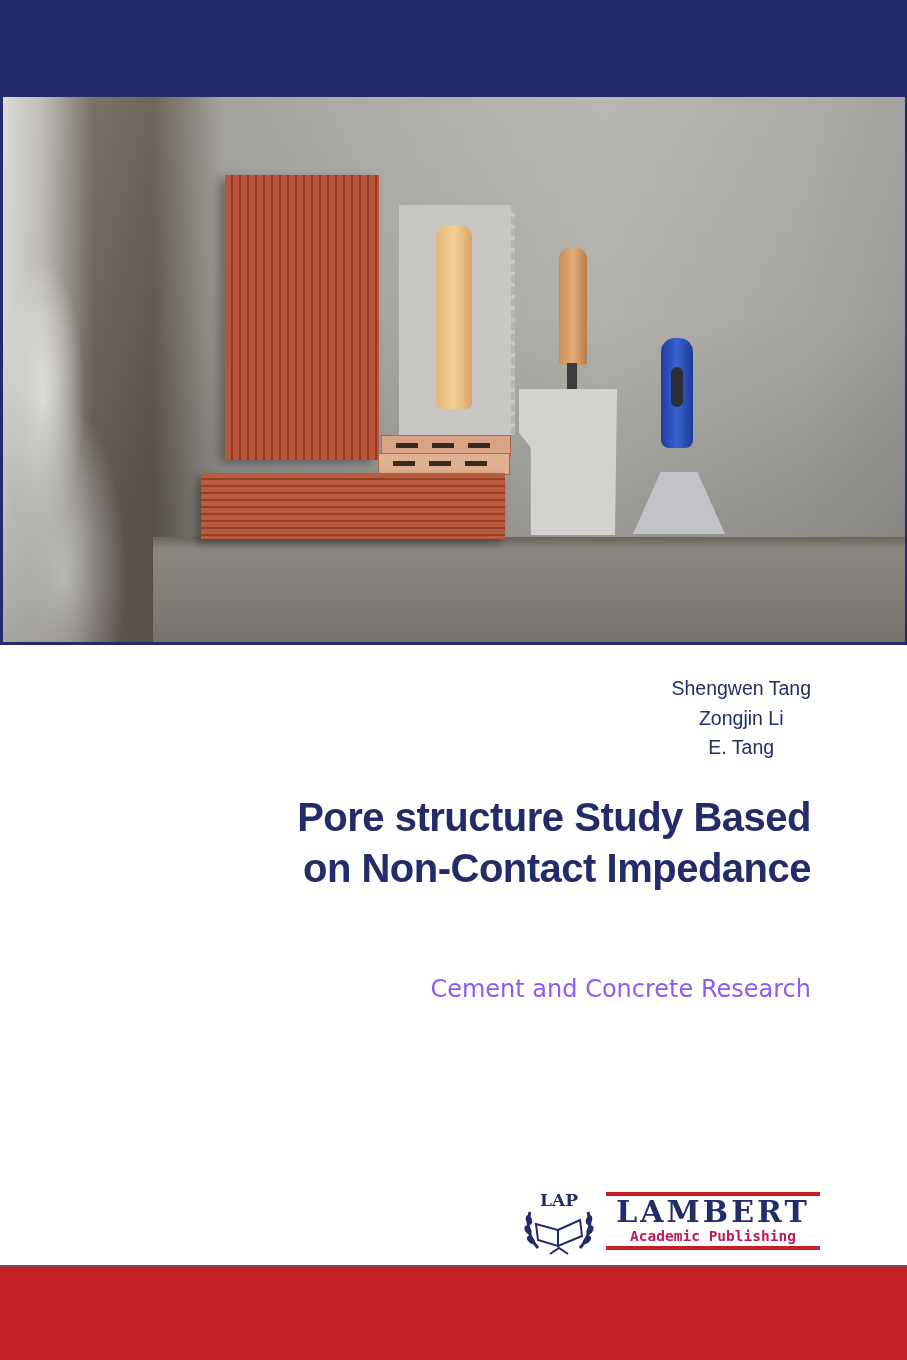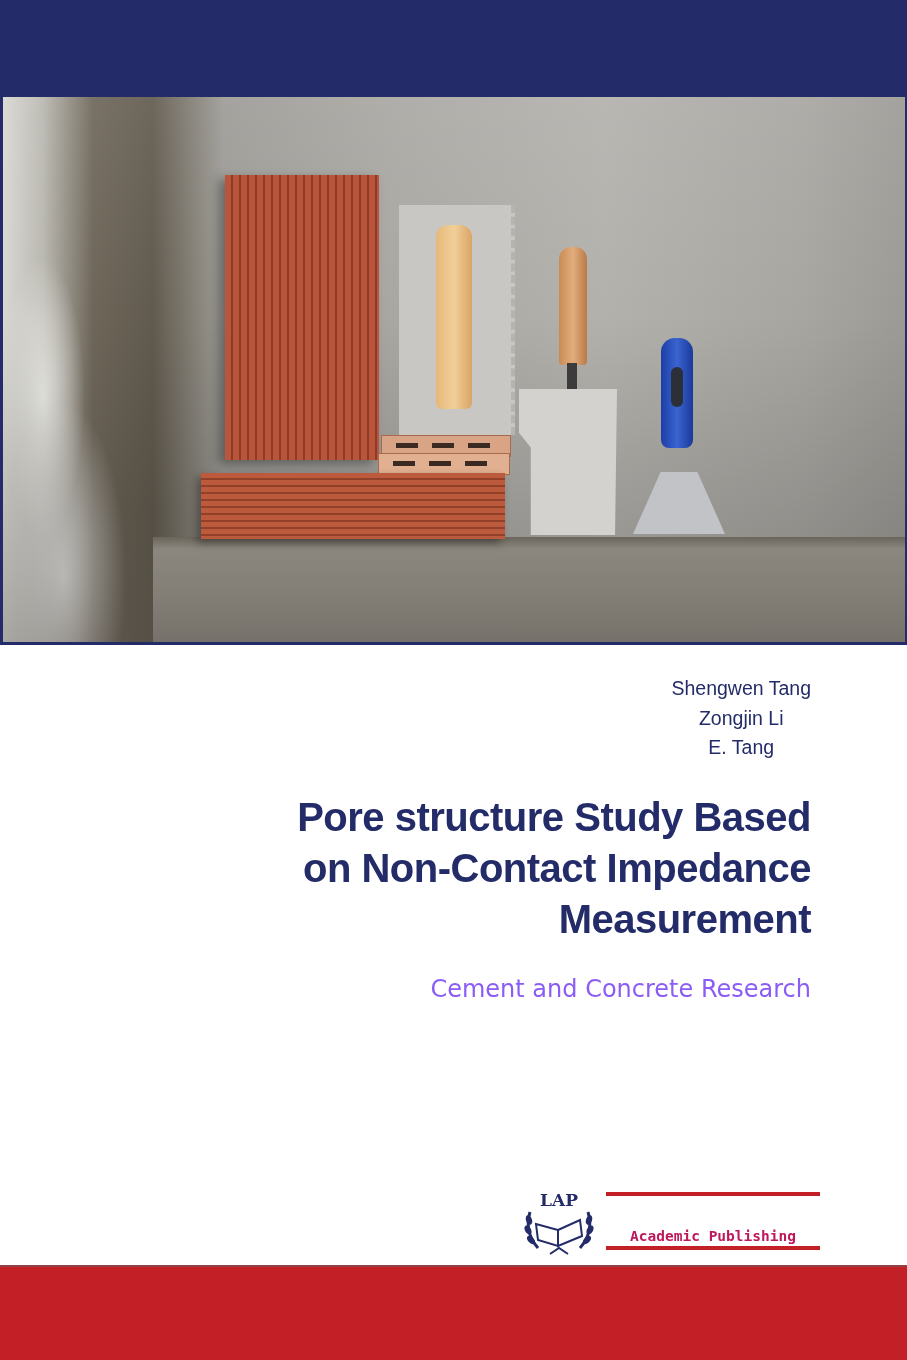--- a/index.html
+++ b/index.html
@@ -85,21 +85,20 @@
 
 <div class="authors">
   <div>Shengwen Tang</div>
   <div>Zongjin Li</div>
   <div>E. Tang</div>
 </div>
 
 <div class="title">
   <div>Pore structure Study Based</div>
   <div>on Non-Contact Impedance</div>
-  <div>Measurement</div>
 </div>
 
 <div class="subtitle">Cement and Concrete Research</div>
 
 <div class="logo">
   <svg class="emblem" viewBox="0 0 78 78">
     <text x="39" y="22" text-anchor="middle" font-family="DejaVu Serif, serif" font-weight="bold" font-size="17" fill="#232c68">LAP</text>
     <path d="M10 28 Q4 48 18 64" stroke="#232c68" stroke-width="3" fill="none"></path>
     <path d="M68 28 Q74 48 60 64" stroke="#232c68" stroke-width="3" fill="none"></path>
     <g fill="#232c68">
@@ -108,17 +107,18 @@
       <ellipse cx="11" cy="56" rx="3" ry="5" transform="rotate(-45 11 56)"></ellipse>
       <ellipse cx="69" cy="36" rx="3" ry="5" transform="rotate(20 69 36)"></ellipse>
       <ellipse cx="70" cy="46" rx="3" ry="5" transform="rotate(30 70 46)"></ellipse>
       <ellipse cx="67" cy="56" rx="3" ry="5" transform="rotate(45 67 56)"></ellipse>
     </g>
     <path d="M16 40 L38 46 L38 62 L18 56 Z" fill="#ffffff" stroke="#232c68" stroke-width="2"></path>
     <path d="M38 46 L60 36 L62 52 L38 62 Z" fill="#ffffff" stroke="#232c68" stroke-width="2"></path>
     <path d="M30 70 L39 64 L48 70" stroke="#232c68" stroke-width="2" fill="none"></path>
   </svg>
   <div class="rule-top"></div>
+  <div class="brand">LAMBERT</div>
   <div class="brand-sub">Academic Publishing</div>
   <div class="rule-bottom"></div>
 </div>
 
 <div class="bottom-band"></div>
 
 </body></html>

